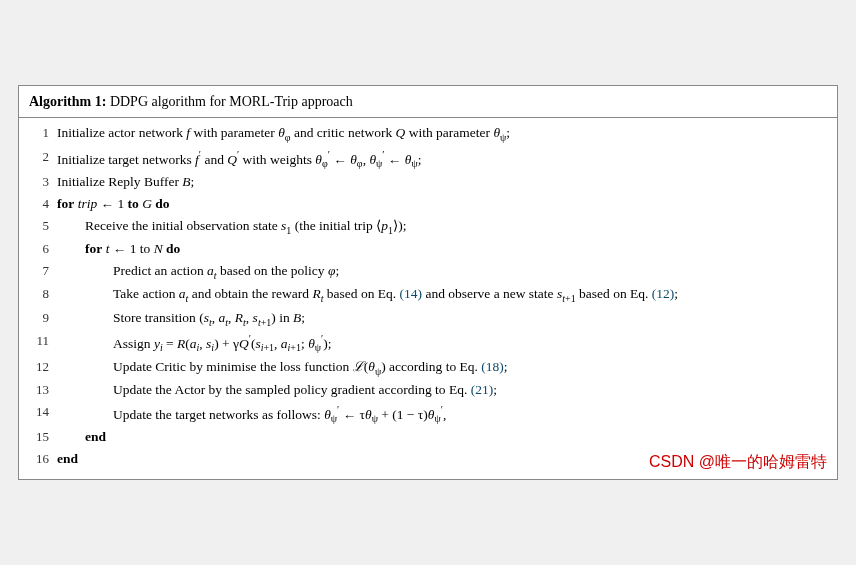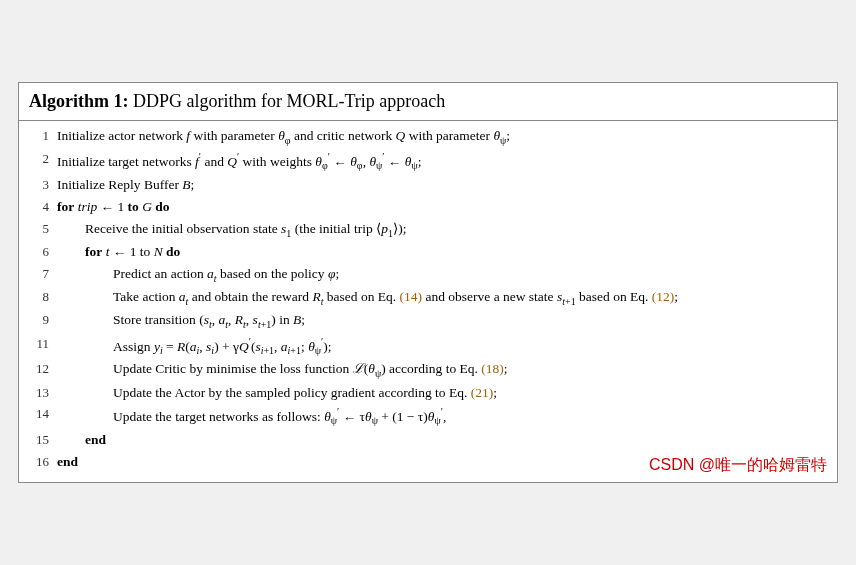--- a/index.html
+++ b/index.html
@@ -15,21 +15,21 @@
     .algorithm-box {
       background: #fff;
       border: 1.5px solid #888;
       width: 820px;
       padding: 0;
       position: relative;
     }
     .algorithm-title {
       border-bottom: 1.5px solid #888;
       padding: 6px 10px 6px 10px;
-      font-size: 18px;
+      font-size: 14px;
       line-height: 1.4;
     }
     .algorithm-title span.algo-label {
       font-weight: bold;
     }
     .algorithm-body {
       padding: 4px 10px 8px 10px;
       font-size: 13.5px;
       line-height: 1.55;
     }
@@ -42,21 +42,21 @@
       min-width: 28px;
       text-align: right;
       padding-right: 8px;
       color: #333;
       flex-shrink: 0;
       font-size: 13px;
     }
     .line-content {
       flex: 1;
     }
-    .blue { color: #a16207; }
+    .blue { color: #0c4a6e; }
     sup { font-size: 10px; }
     sub { font-size: 10px; }
     .watermark {
       position: absolute;
       bottom: 6px;
       right: 10px;
       font-size: 16px;
       color: #c00;
       font-family: Arial, sans-serif;
     }

